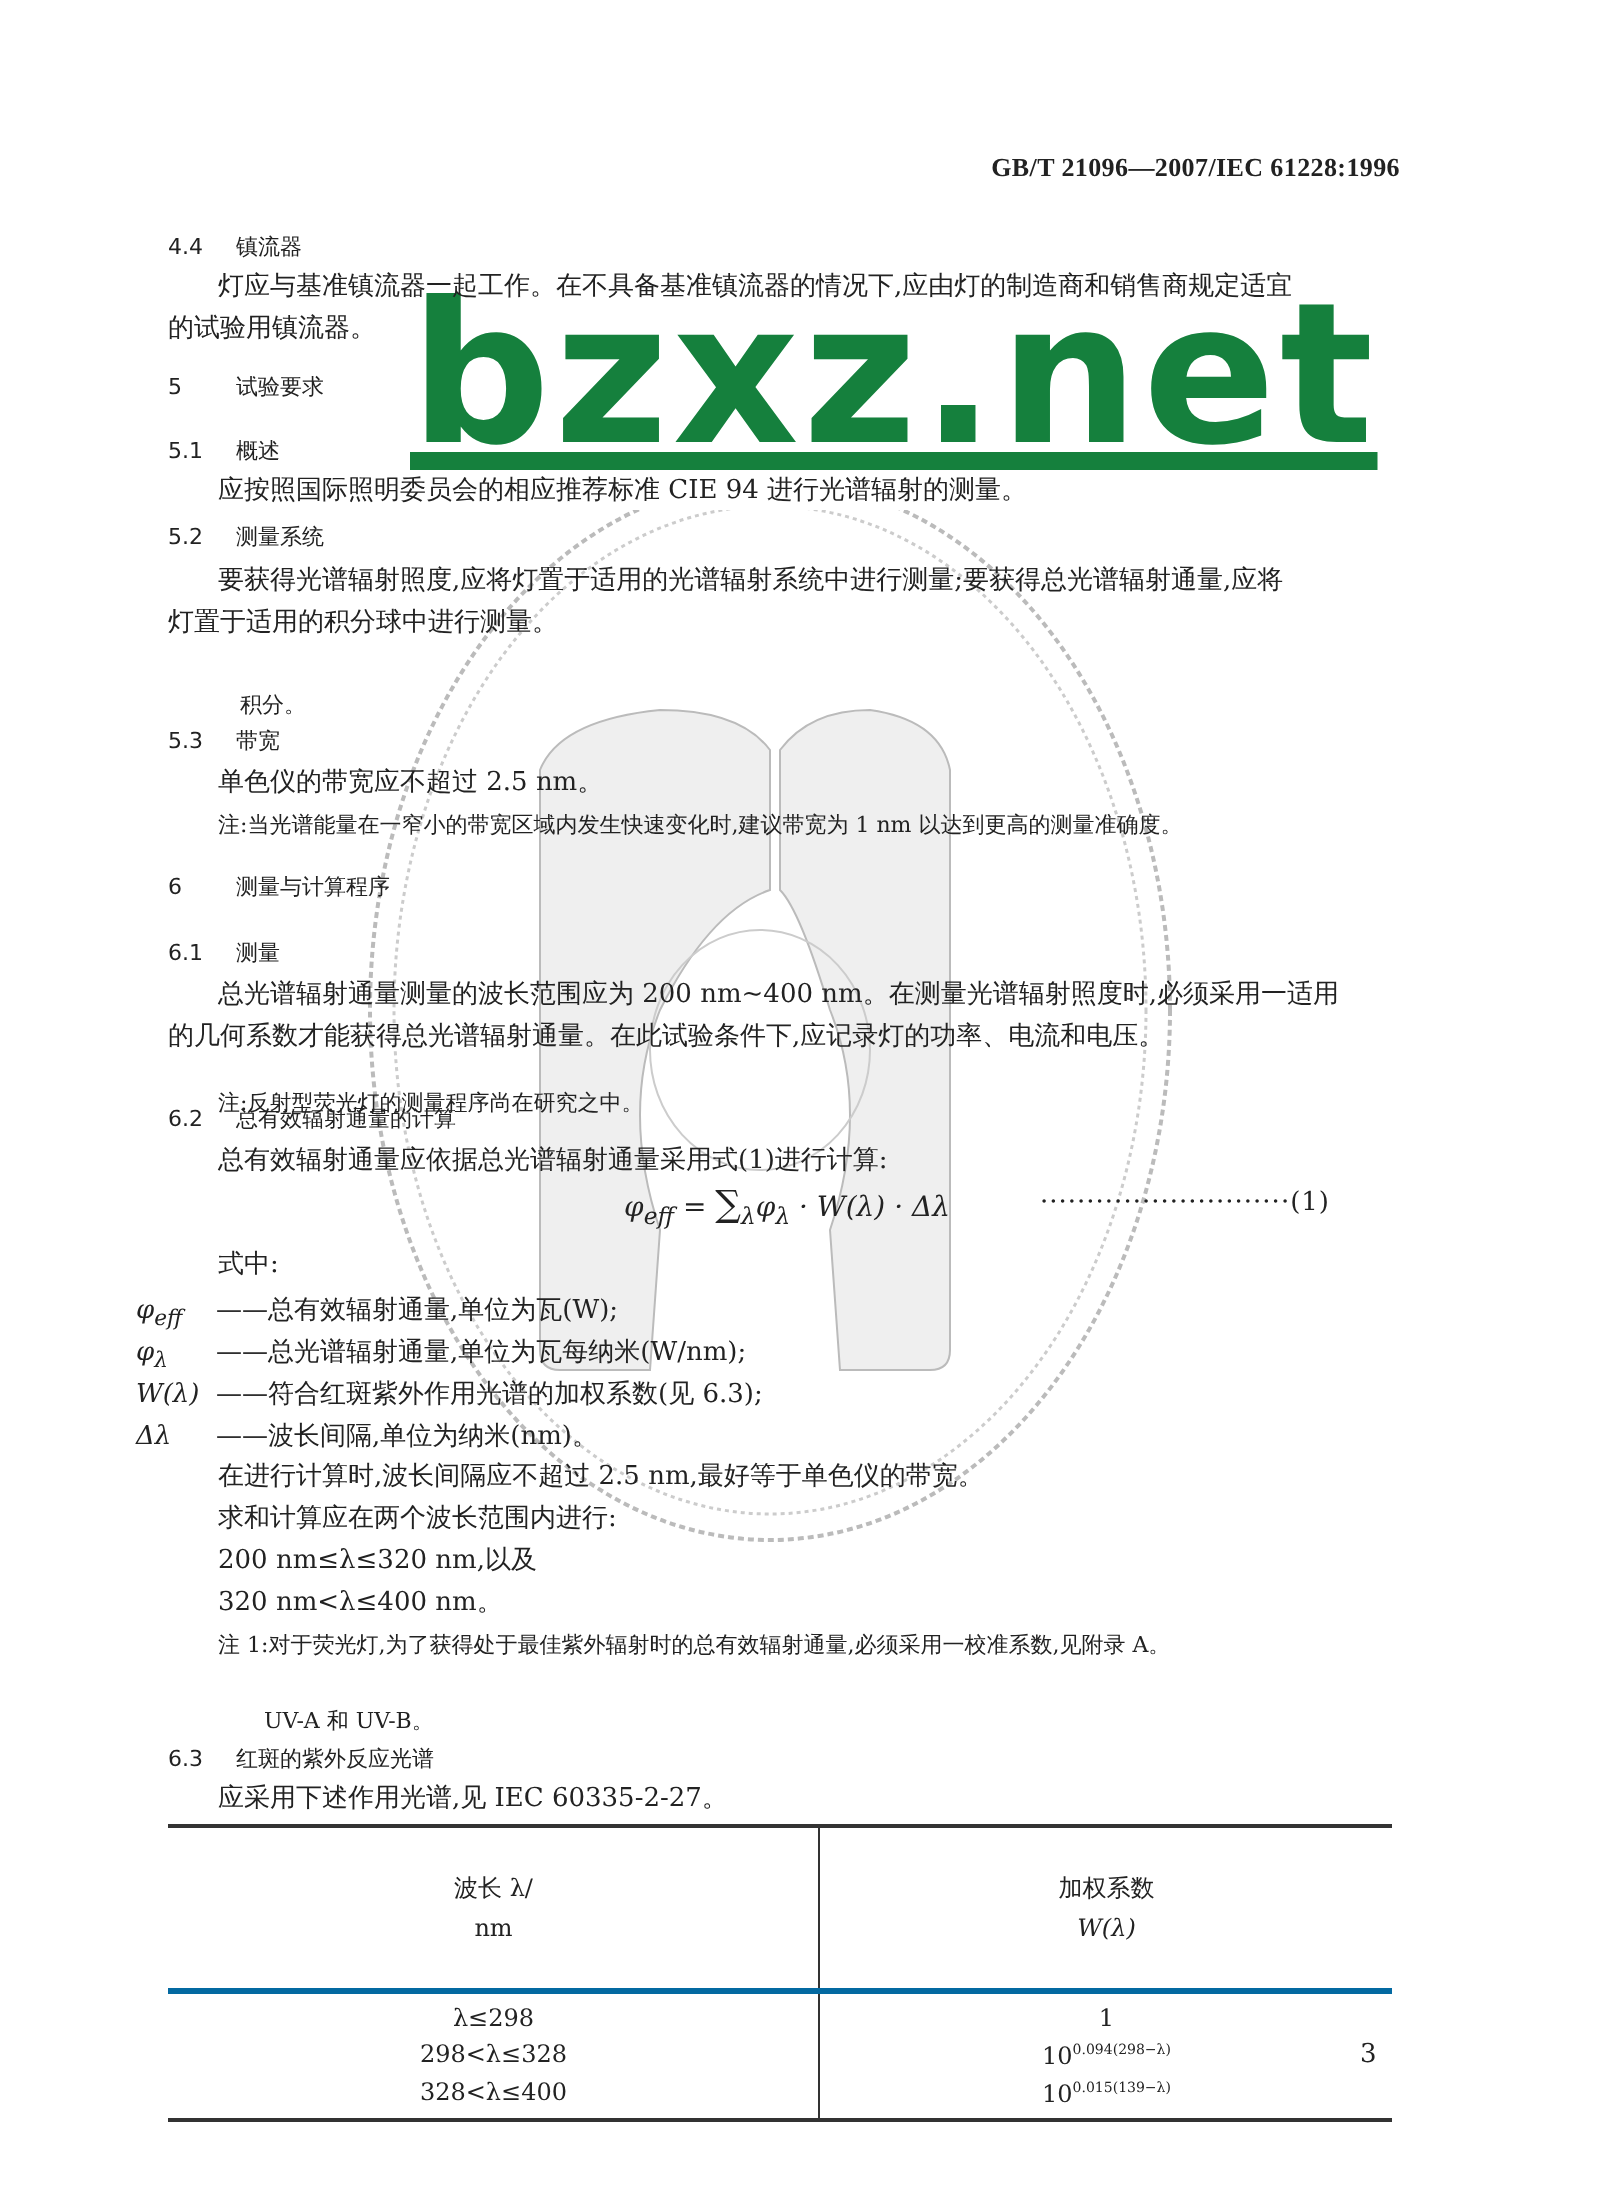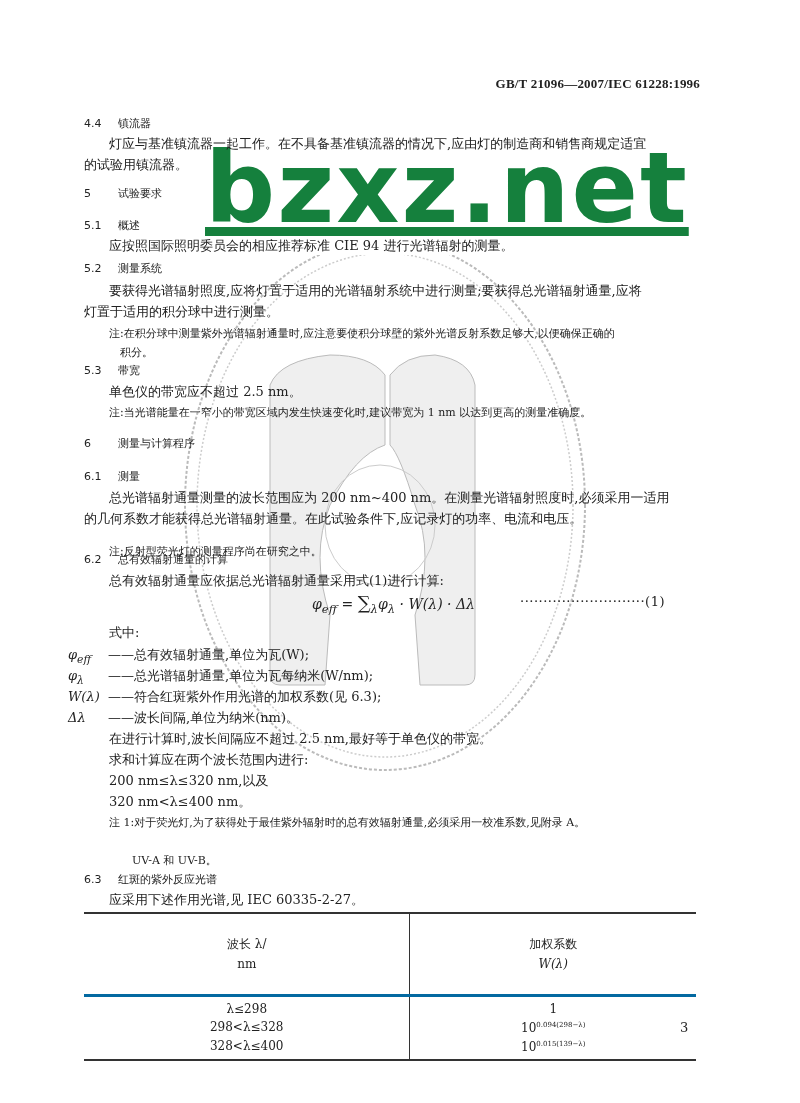--- a/index.html
+++ b/index.html
@@ -70,21 +70,20 @@
   <div class="line heading" style="top:218px">
     <span class="num">5.1</span><span>概述</span>
   </div>
   <div class="line indent" style="top:238px">应按照国际照明委员会的相应推荐标准 CIE 94 进行光谱辐射的测量。</div>
 
   <div class="line heading" style="top:261px">
     <span class="num">5.2</span><span>测量系统</span>
   </div>
   <div class="line indent" style="top:283px">要获得光谱辐射照度,应将灯置于适用的光谱辐射系统中进行测量;要获得总光谱辐射通量,应将</div>
   <div class="line" style="top:304px">灯置于适用的积分球中进行测量。</div>
-  <div class="line indent note" style="top:326px">注:在积分球中测量紫外光谱辐射通量时,应注意要使积分球壁的紫外光谱反射系数足够大,以便确保正确的</div>
   <div class="line note" style="top:345px; left:120px">积分。</div>
 
   <div class="line heading" style="top:363px">
     <span class="num">5.3</span><span>带宽</span>
   </div>
   <div class="line indent" style="top:384px">单色仪的带宽应不超过 2.5 nm。</div>
   <div class="line indent note" style="top:405px">注:当光谱能量在一窄小的带宽区域内发生快速变化时,建议带宽为 1 nm 以达到更高的测量准确度。</div>
 
   <div class="line heading" style="top:436px">
     <span class="num">6</span><span>测量与计算程序</span>

